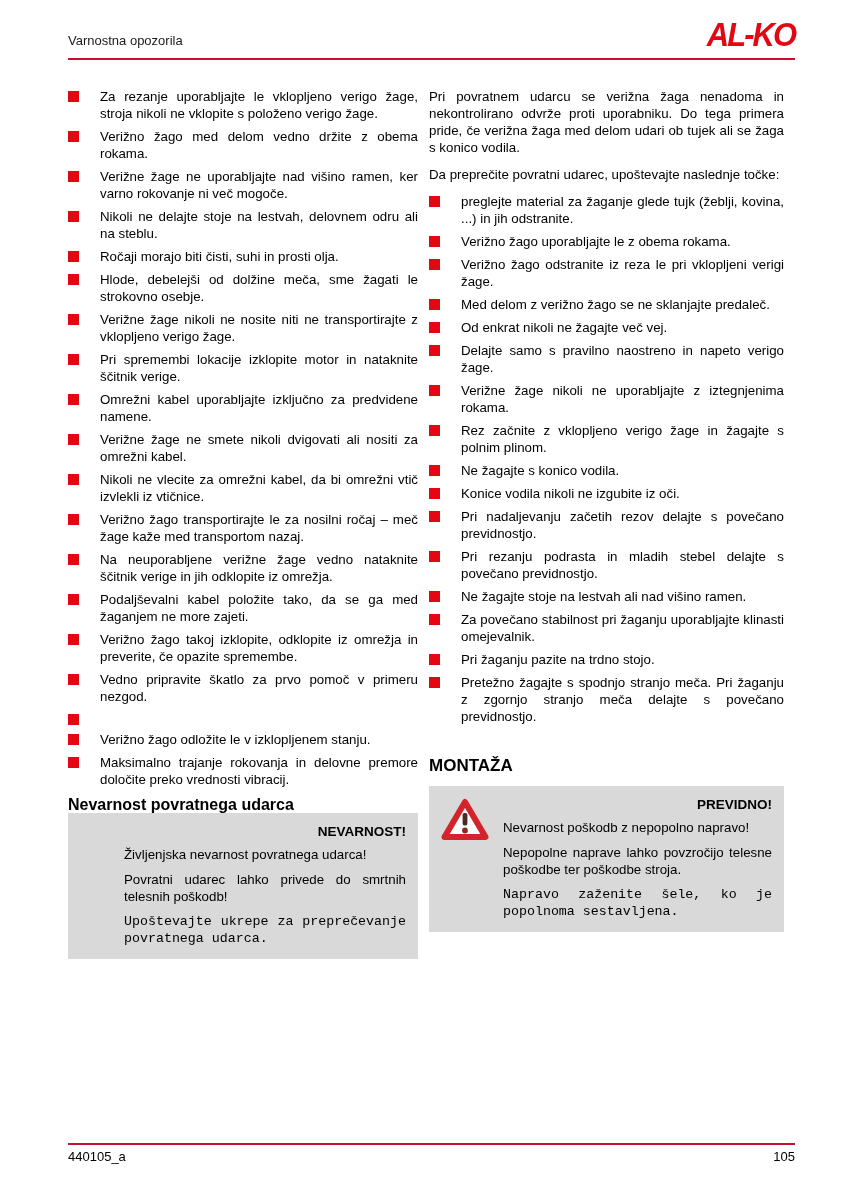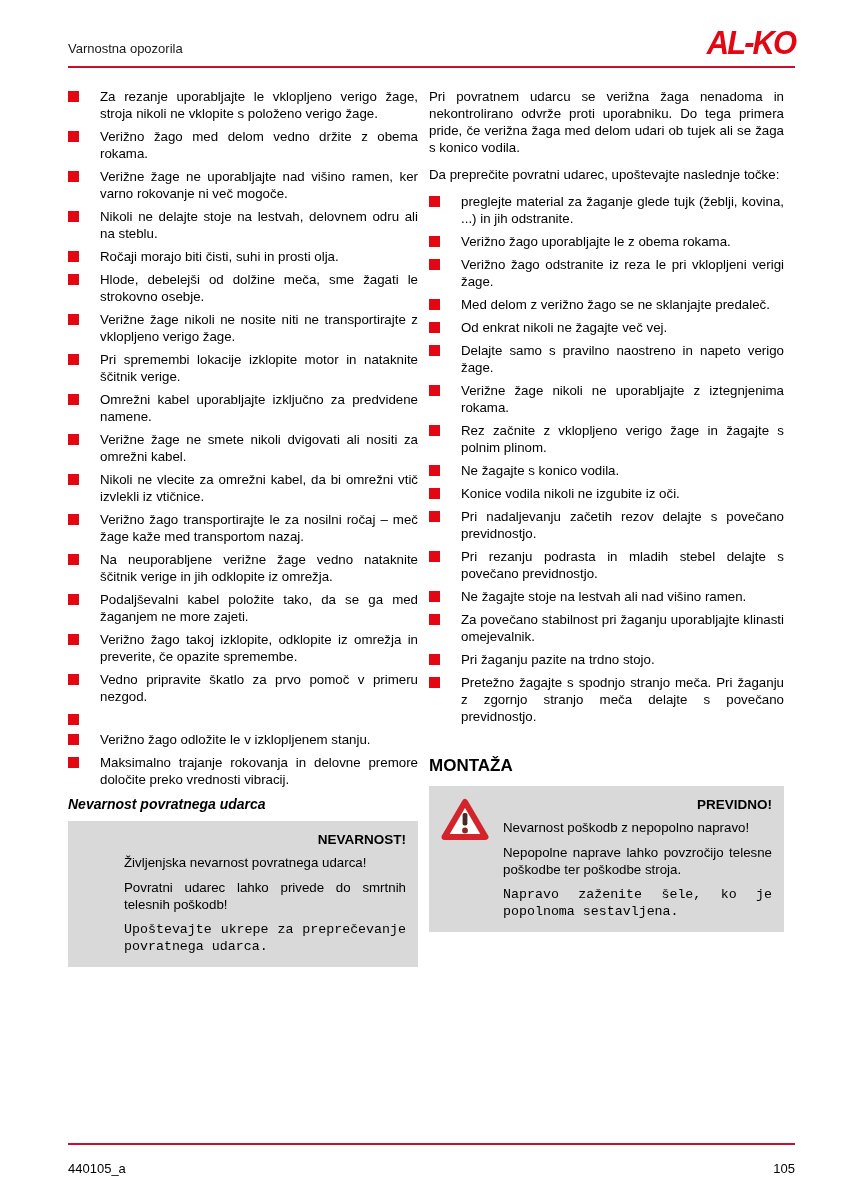--- a/index.html
+++ b/index.html
@@ -11,21 +11,21 @@
     margin: 0 auto;
     background: #ffffff;
     font-family: "Liberation Sans", "DejaVu Sans", sans-serif;
     color: #000;
     overflow: hidden;
   }
   
   .header {
     position: absolute;
     top: 0; left: 68px; right: 47px;
-    height: 68px;
+    height: 60px;
     border-bottom: 2px solid var(--rule-red, #c8102e);
   }
   .header-title {
     position: absolute;
     bottom: 10px; left: 0;
     font-size: 13px;
     color: #1a1a1a;
   }
   .logo {
     position: absolute;
@@ -37,21 +37,21 @@
     color: var(--accent-red, #e30613);
     transform: scaleY(1.05);
     white-space: nowrap;
   }
   
   .footer {
     position: absolute;
     left: 68px; right: 47px;
     top: 1143px;
     border-top: 2px solid var(--rule-red, #c8102e);
-    padding-top: 16px;
+    padding-top: 4px;
     font-size: 13px;
     display: flex;
     justify-content: space-between;
   }
   
   .content {
     position: absolute;
     top: 88px; left: 68px; right: 47px;
     display: grid;
     grid-template-columns: 350px 355px;
@@ -71,25 +71,23 @@
   }
   .bullet-text {
     margin-left: 21px;
     text-align: justify;
   }
   .para {
     text-align: justify;
     margin-bottom: 10px;
   }
   .sub-heading {
-    font-size: 14px;
+    font-size: 16px;
     font-weight: bold;
     margin-top: 8px;
-    margin-bottom: 8px;
-    font-style: italic;
   }
   .section-heading {
     font-size: 17px;
     font-weight: bold;
     margin-top: 32px;
     margin-bottom: 12px;
   }
   .warn-box {
     background: var(--box-gray, #d9d9d9);
     padding: 10px 12px 12px 12px;

